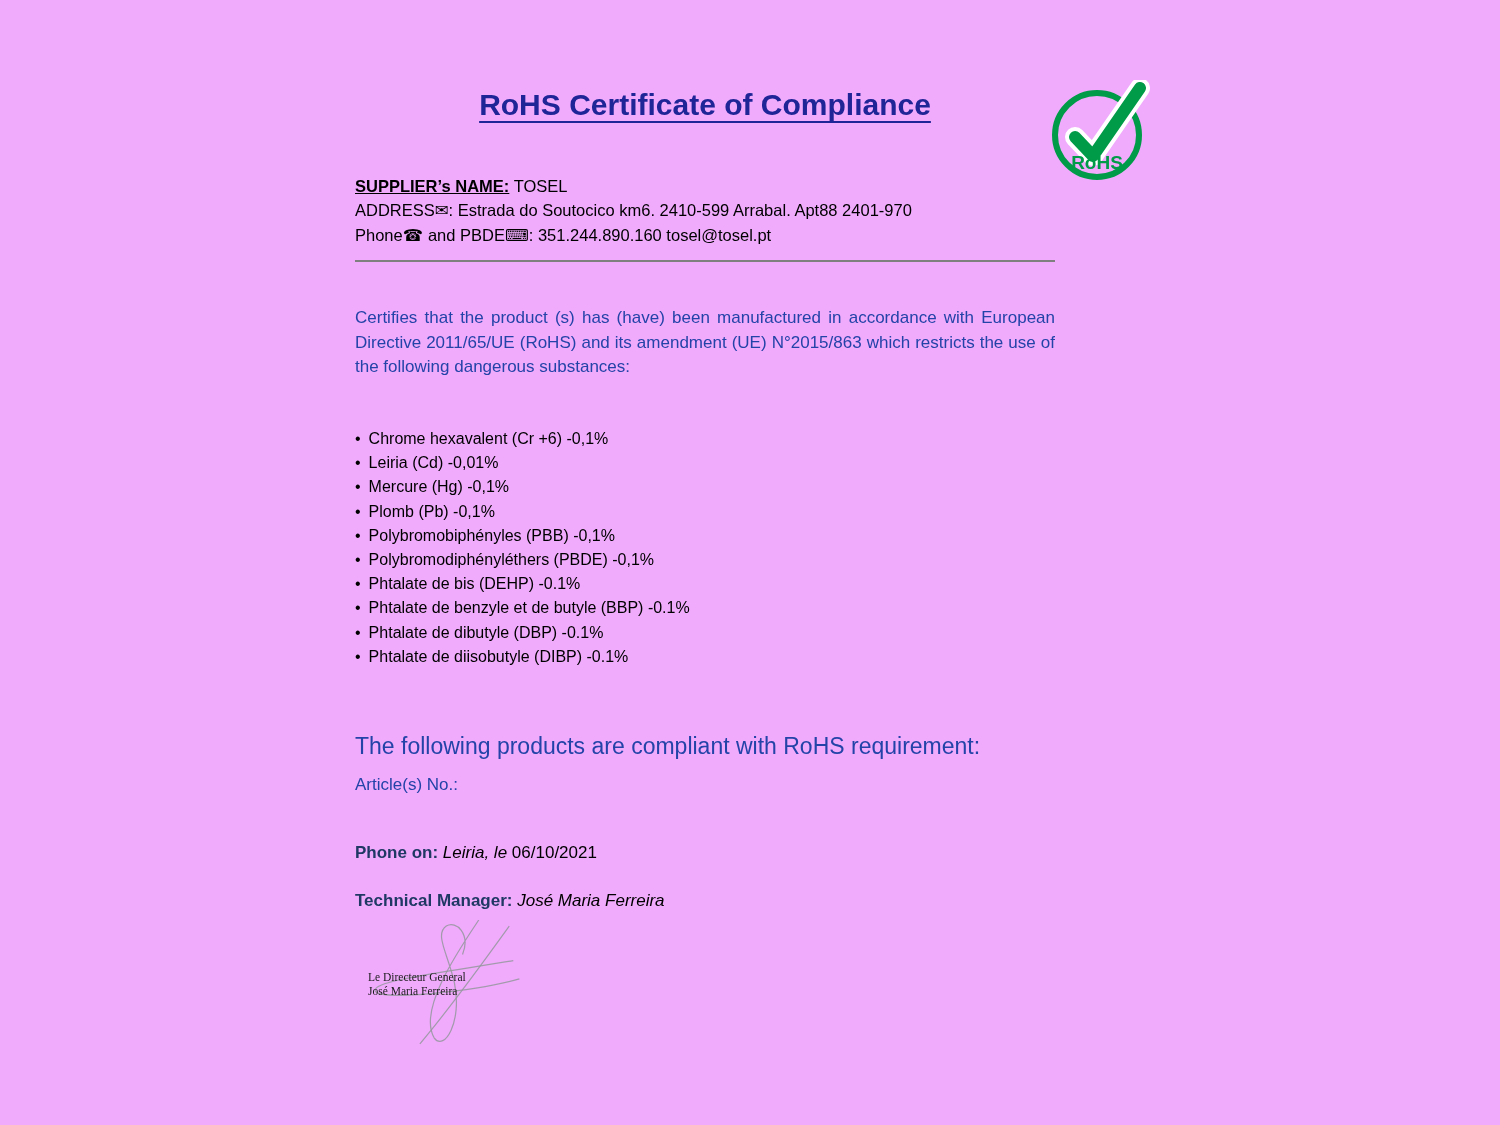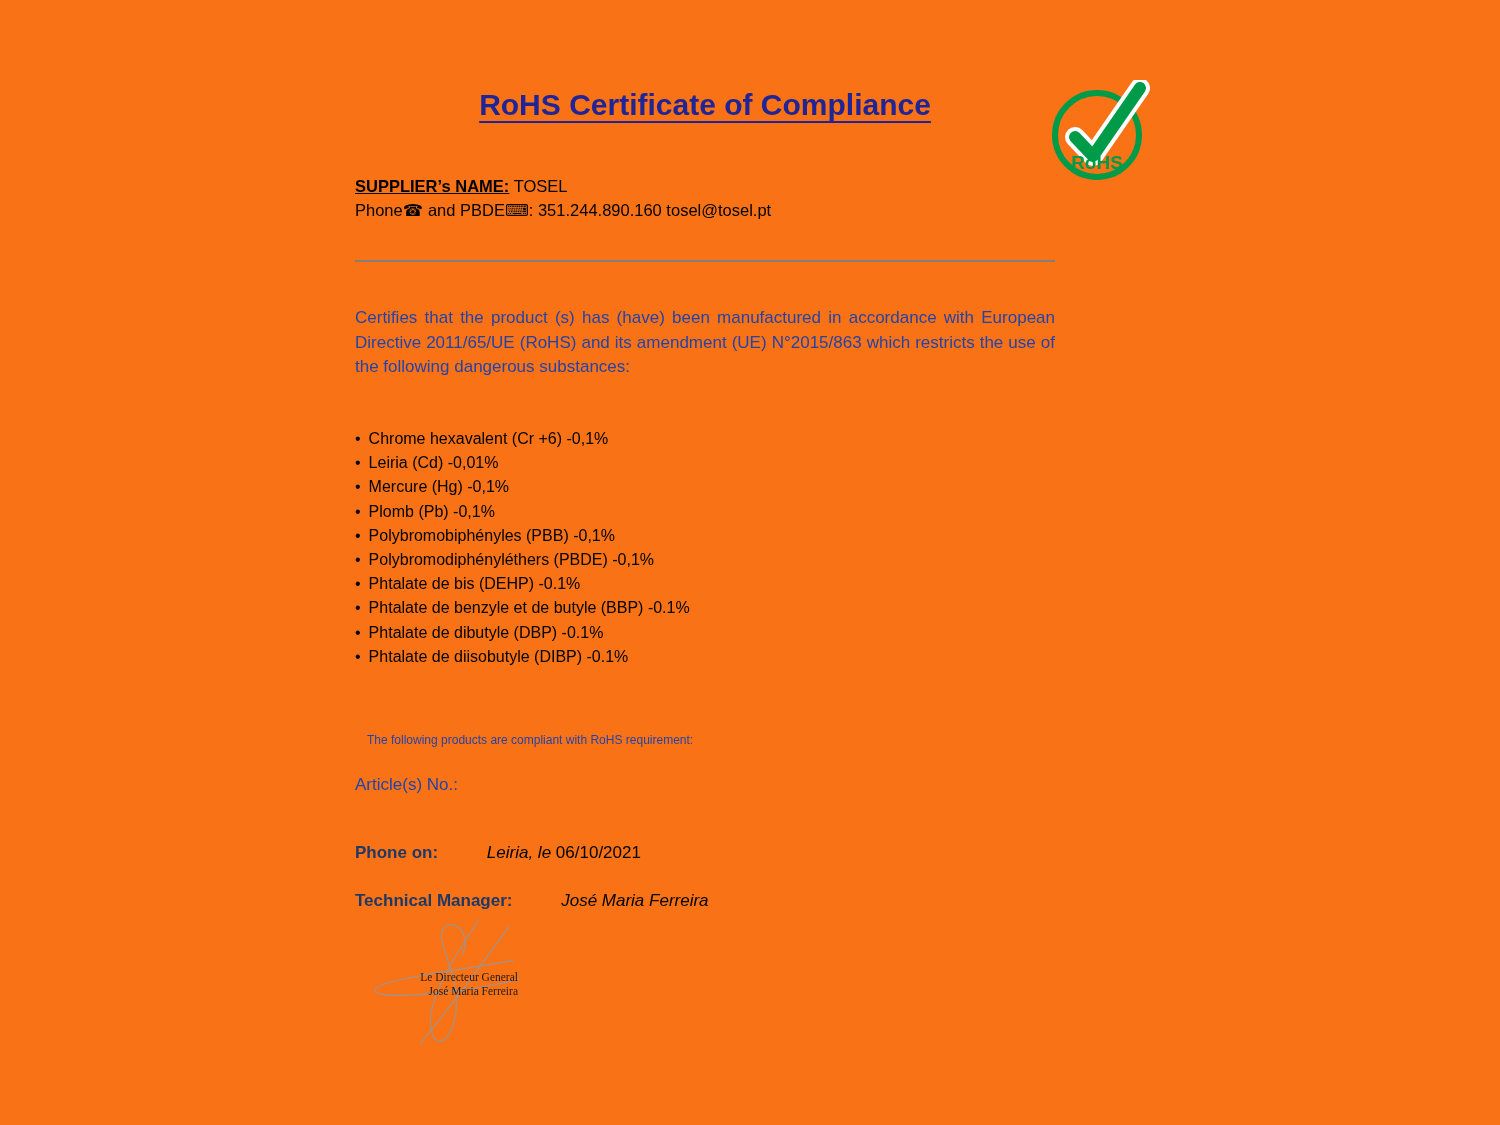--- a/index.html
+++ b/index.html
@@ -11,21 +11,21 @@
     --divider-gray:#7f7f7f;
     --sig-gray:#94989d;
   }
   *{margin:0;padding:0;box-sizing:border-box;}
   html,body{background:#ffffff;}
   body{
     width:1500px;height:1125px;position:relative;overflow:hidden;
     font-family:"Liberation Sans","DejaVu Sans",sans-serif;
     color:#000;
   }
-  .page{position:absolute;inset:0;background:#f97316;}
+  .page{position:absolute;inset:0;background:#f0abfc;}
 
   .title{
     position:absolute;left:355px;top:88px;width:700px;
     text-align:center;font-size:30px;font-weight:bold;
     color:var(--title-blue);
   }
   .title .title-text{
     text-decoration:underline;
     text-decoration-thickness:2px;
     text-underline-offset:6px;
@@ -34,48 +34,48 @@
   .logo{position:absolute;left:1050px;top:80px;width:100px;height:106px;}
   .logo svg{width:100%;height:100%;display:block;}
   .logo .ring{stroke:var(--logo-green);}
   .logo .check{stroke:var(--logo-green);}
   .logo .check-casing{stroke:#ffffff;}
   .logo text{fill:var(--logo-green);font-family:"Liberation Sans","DejaVu Sans",sans-serif;}
 
   .supplier{position:absolute;left:355px;top:174px;width:700px;font-size:16.5px;line-height:24px;color:#000;}
   .b{font-weight:bold;}
   .u{text-decoration:underline;}
-  .i{font-style:italic;margin-left:44px;}
+  .i{font-style:italic;}
   .navy{color:var(--label-navy);}
   .sym{font-family:"DejaVu Sans",sans-serif;}
 
   .divider{position:absolute;left:355px;top:260px;width:700px;border-top:2px solid var(--divider-gray);}
 
   .statement{
     position:absolute;left:355px;top:306px;width:700px;
     color:var(--body-blue);font-size:17px;line-height:24.5px;text-align:justify;
   }
 
   .substances{
     position:absolute;left:355px;top:427px;width:700px;
     list-style:none;font-size:16px;line-height:24.2px;color:#000;
   }
   .substances li::before{content:"\2022";margin-right:8px;}
 
-  .products-line{position:absolute;left:355px;top:733px;width:700px;color:var(--body-blue);font-size:12px;margin-left:12px;}
+  .products-line{position:absolute;left:355px;top:733px;width:700px;color:var(--body-blue);font-size:23px;}
   .article-line{position:absolute;left:355px;top:775px;width:700px;color:var(--body-blue);font-size:17px;}
 
   .made-on{position:absolute;left:355px;top:843px;width:700px;font-size:17px;color:#000;}
   .tech-manager{position:absolute;left:355px;top:891px;width:700px;font-size:17px;color:#000;}
 
   .signature{position:absolute;left:358px;top:920px;width:205px;height:132px;}
   .signature svg{position:absolute;inset:0;width:100%;height:100%;}
   .signature path{fill:none;stroke:var(--sig-gray);stroke-width:1.2;opacity:.85;}
   .sig-text{
-    position:absolute;left:10px;top:50px;width:150px;text-align:right;
+    position:absolute;left:10px;top:50px;width:150px;text-align:left;
     font-family:"Liberation Serif","DejaVu Serif",serif;
     font-size:11.5px;line-height:14px;color:#1a1a1a;
   }
 </style>
 </head>
 <body>
 
 <div class="page">
 
   <h1 class="title"><span class="title-text">RoHS Certificate of Compliance</span></h1>
@@ -84,20 +84,21 @@
     <svg viewBox="0 0 100 106" aria-hidden="true">
       <circle class="ring" cx="47" cy="55" r="42" fill="none" stroke-width="6"></circle>
       <path class="check-casing" d="M25 57 L43 76 L90 8" fill="none" stroke-width="20" stroke-linecap="round" stroke-linejoin="round"></path>
       <path class="check" d="M25 57 L43 76 L90 8" fill="none" stroke-width="12" stroke-linecap="round" stroke-linejoin="round"></path>
       <text x="47" y="89" text-anchor="middle" font-size="19" font-weight="600">RoHS</text>
     </svg>
   </div>
 
   <div class="supplier">
     <p><span class="b u">SUPPLIER’s NAME:</span> <span>TOSEL</span></p>
+    <p><span>ADDRESS</span><span class="sym">✉</span><span>: Estrada do Soutocico km6. 2410-599 Arrabal. Apt88 2401-970</span></p>
     <p><span>Phone</span><span class="sym">☎</span> <span>and PBDE</span><span class="sym">⌨</span><span>: 351.244.890.160 tosel@tosel.pt</span></p>
   </div>
 
   <div class="divider"></div>
 
   <p class="statement">Certifies that the product (s) has (have) been manufactured in accordance with European Directive 2011/65/UE (RoHS) and its amendment (UE) N°2015/863 which restricts the use of the following dangerous substances:</p>
 
   <ul class="substances">
     <li>Chrome hexavalent (Cr +6) -0,1%</li>
     <li>Leiria (Cd) -0,01%</li>

